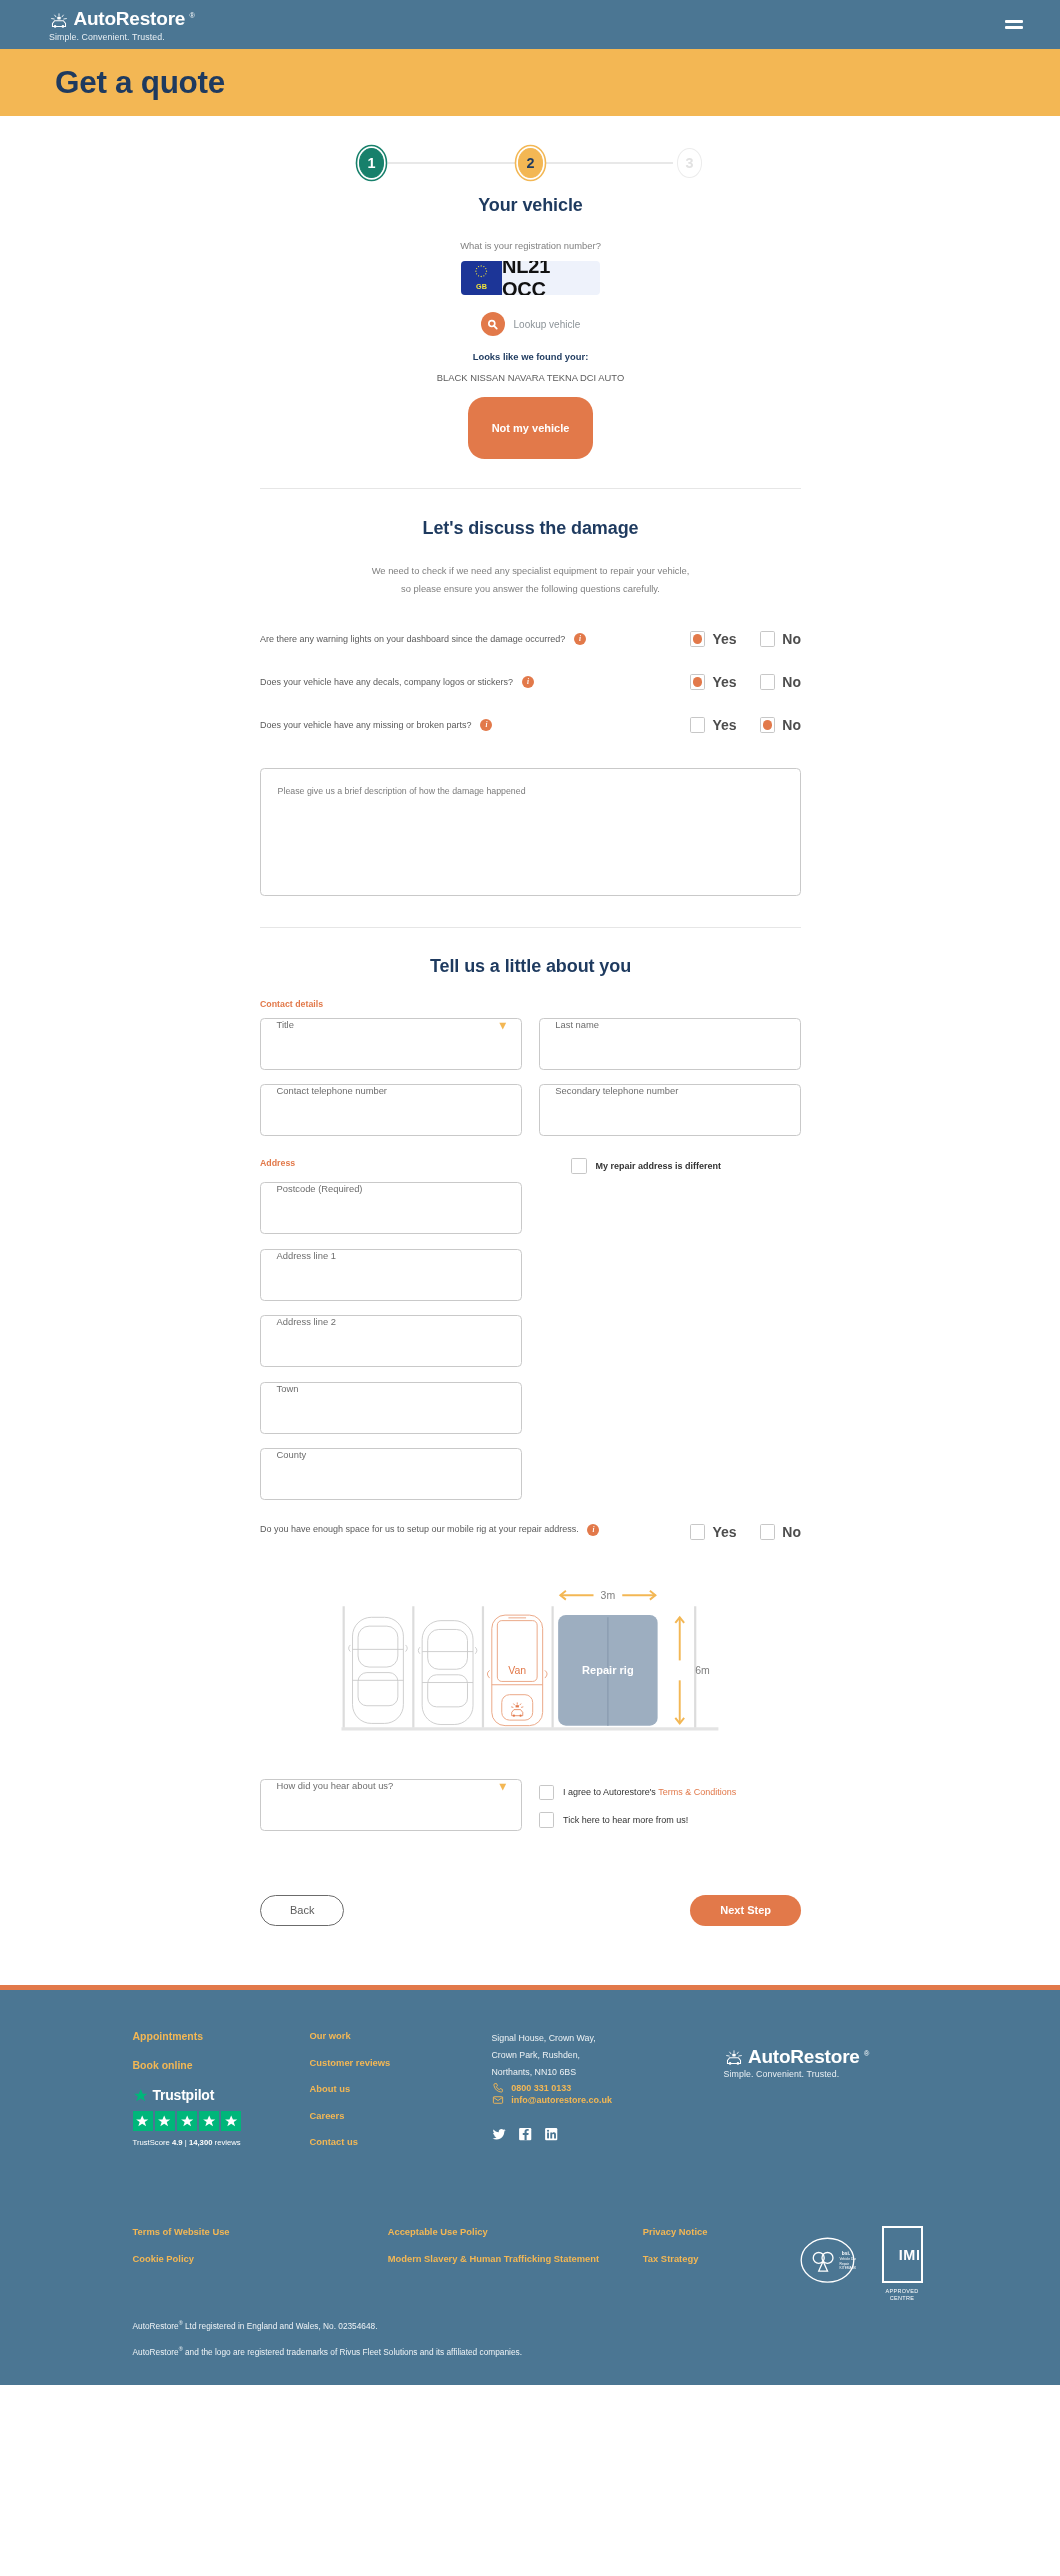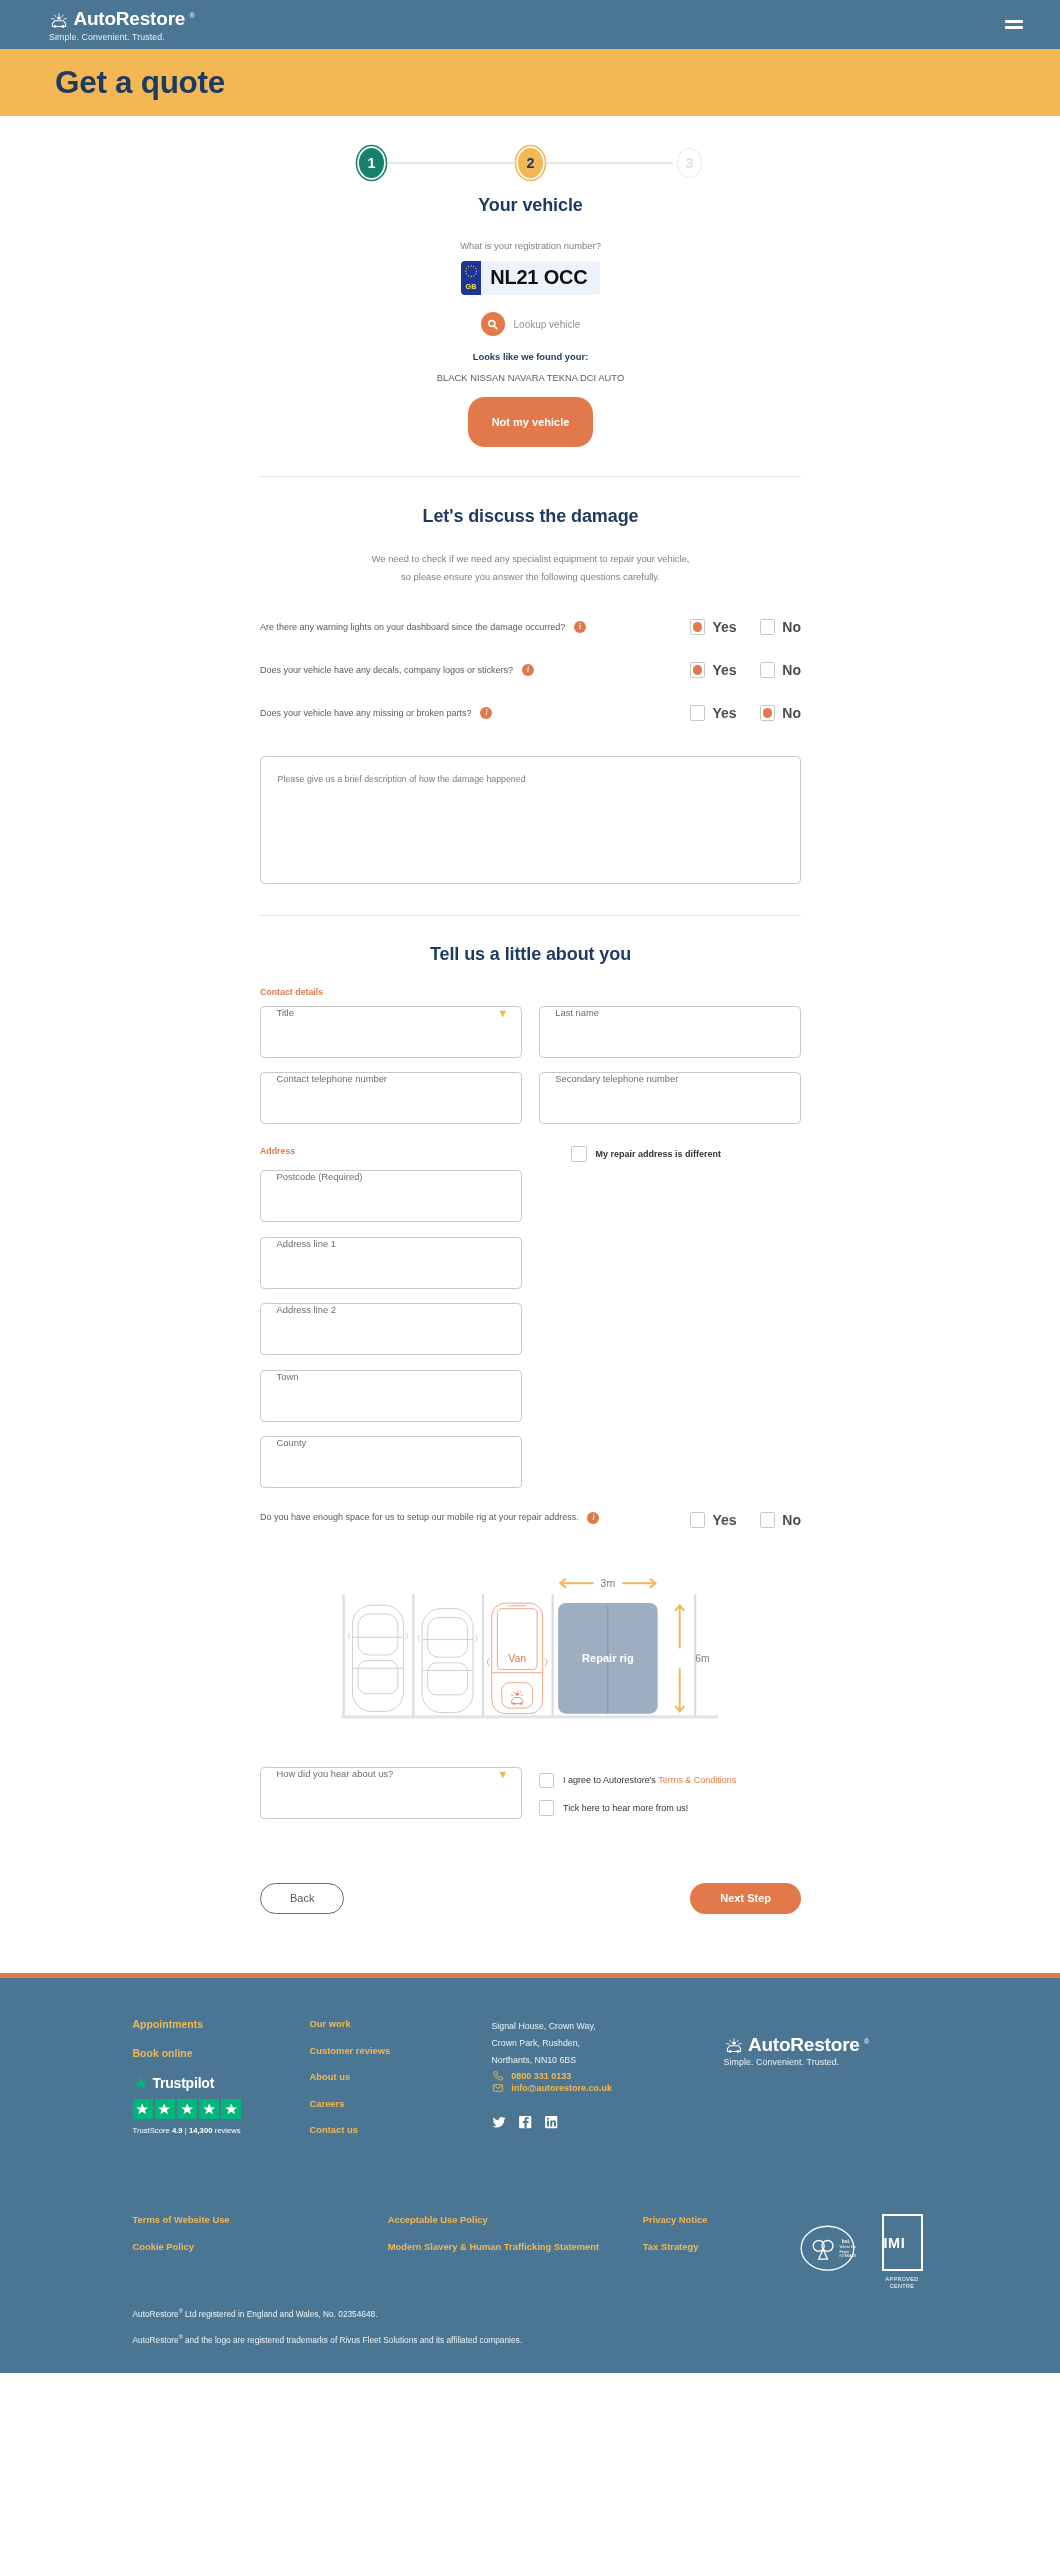--- a/index.html
+++ b/index.html
@@ -68,21 +68,21 @@
   }
   .q-label { text-align:center; color:#808080; font-size:9.4px; margin-top: 24px; }
 
   
   .plate-row { display:flex; justify-content:center; margin-top: 10px; }
   .plate {
     display:flex; align-items:stretch; height: 34px; width: 139px;
     background:#eef2fb; border-radius: 3.9px; overflow:hidden;
   }
   .plate-badge {
-    width: 20px; background:#1c3597; display:flex; flex-direction:column;
+    width: 41px; background:#1c3597; display:flex; flex-direction:column;
     align-items:center; justify-content:space-between; padding: 3.9px 0 3.3px;
   }
   .eu-stars { width: 14.4px; height: 14.4px; }
   .plate-gb { color:#f5e637; font-size:7.2px; font-weight:bold; letter-spacing:0.2px; }
   .plate-text {
     flex:1; display:flex; align-items:center; justify-content:center;
     font-size: 20px; font-weight: bold; color:#111; letter-spacing:-0.2px;
     font-family:"Liberation Sans", sans-serif; padding-right:3.3px;
   }
 
@@ -92,21 +92,21 @@
     display:flex; align-items:center; justify-content:center; cursor:pointer;
   }
   .lookup-label { color:#8c9398; font-size:10px; }
 
   .found-label { text-align:center; color:#1e3a5f; font-size:9.4px; font-weight:bold; margin-top: 14.4px; }
   .found-vehicle { text-align:center; color:#5c5c5c; font-size:9.4px; margin-top: 10px; }
 
   .center-row { display:flex; justify-content:center; margin-top:14.4px; }
   .btn-orange {
     background:#e2794a; color:#fff; border:none; border-radius: 16.6px;
-    font-size: 11px; font-weight:bold; padding: 19px 24px; cursor:pointer;
+    font-size: 11px; font-weight:bold; padding: 25px 24px; cursor:pointer;
     font-family:"Liberation Sans", sans-serif;
   }
   .btn-outline {
     background:#fff; color:#5c5c5c; border:1.1px solid #6b6b6b; border-radius:16.6px;
     font-size:11px; padding: 8.8px 29px; cursor:pointer;
     font-family:"Liberation Sans", sans-serif;
   }
 
   .divider { height:0.6px; background:#e6e6e6; margin: 29px 0 0; }
 
@@ -202,21 +202,21 @@
   .footer-sep { height:0.6px; background:#5f86a0; }
   .footer-bottom { background:#4b7693; padding: 31px 0 28px; }
   .fb-inner { width:906px; margin:0 auto; display:flex; padding-left:55px; }
   .fb-col { width: 271px; }
   .fb-col.narrow { width: 166px; }
   .fb-badges { margin-left:auto; display:flex; align-items:flex-start; gap: 25.4px; padding-right: 61px; }
   .legal { color:#eef3f6; font-size:8.3px; margin-top: 4.4px; }
   .legal-wrap { width:906px; margin: 16.6px auto 0; padding-left:55px; }
   .legal + .legal { margin-top: 15.5px; }
   .sup { font-size: 5.5px; vertical-align: super; }
-  .imi-box { border: 2.8px solid #fff; width: 41px; height: 57px; display:flex; align-items:center; justify-content:flex-start; }
+  .imi-box { border: 2.8px solid #fff; width: 41px; height: 57px; display:flex; align-items:center; justify-content:flex-end; }
   .imi-text { color:#fff; font-size:14.4px; font-weight:bold; letter-spacing:0.6px; }
   .imi-cap { color:#fff; font-size:5.5px; text-align:center; margin-top:4.4px; line-height:1.4; letter-spacing:0.3px; }
 </style>
 </head>
 <body>
 
 <div class="topbar">
   <div class="brand-block">
     <div class="brand-row">
       <svg class="beacon-car" viewBox="0 0 46 34">

